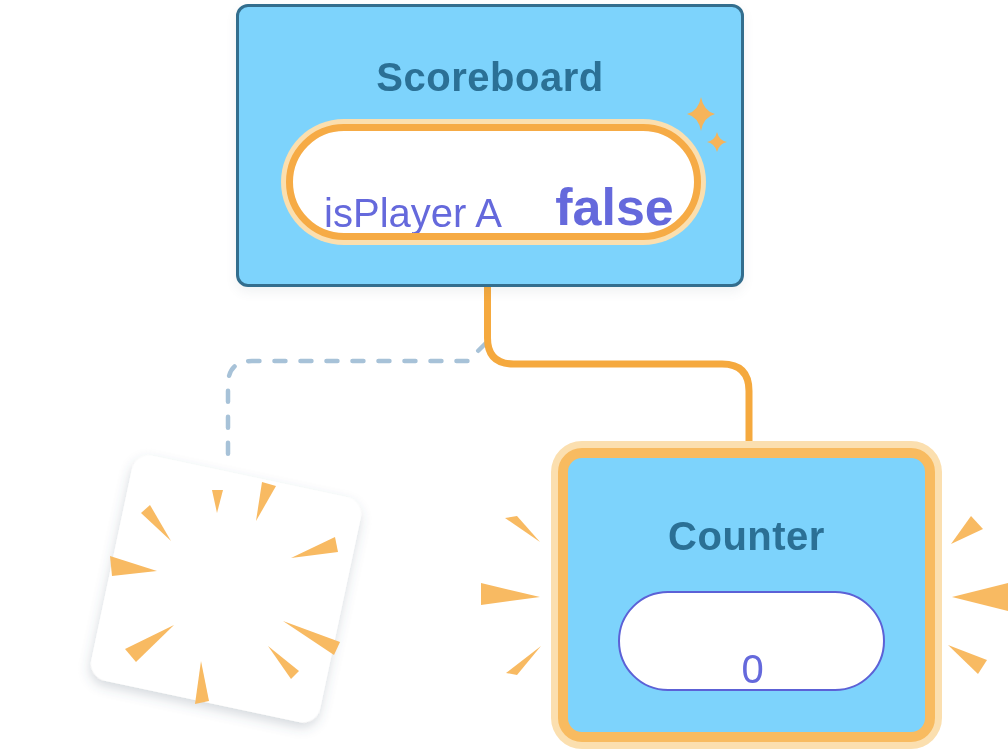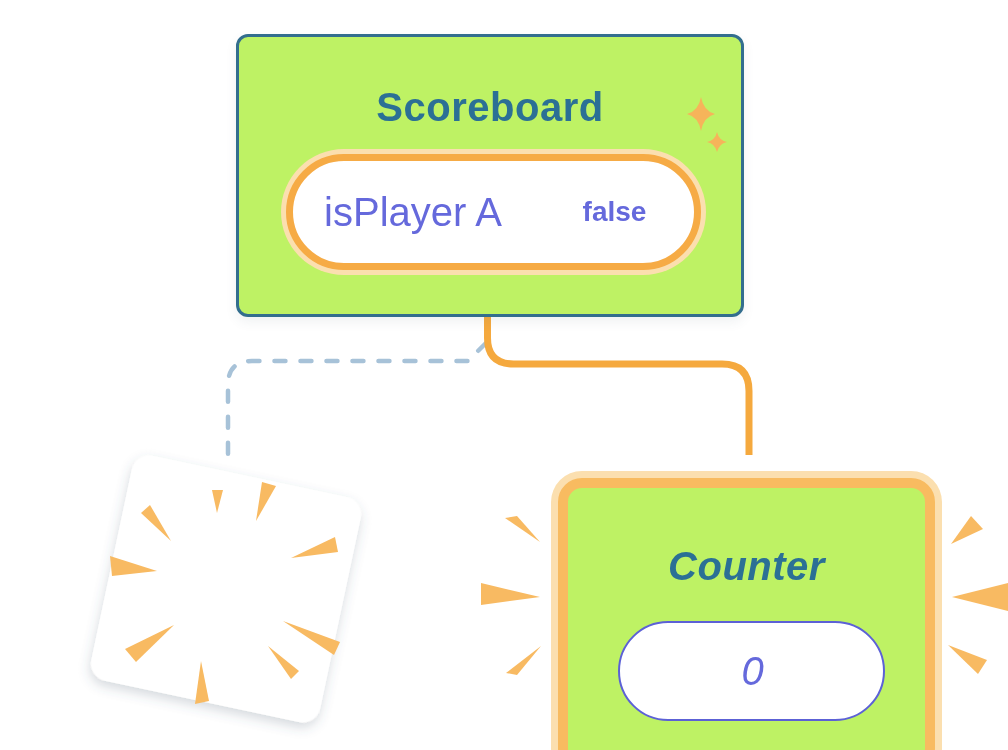--- a/index.html
+++ b/index.html
@@ -9,78 +9,76 @@
     height: 750px;
     background: #ffffff;
     overflow: hidden;
     font-family: "Liberation Sans", sans-serif;
   }
   .layer { position: absolute; left: 0; top: 0; }
   .deco { pointer-events: none; }
 
   .card {
     position: absolute;
-    background: #bef264;
+    background: #7dd3fc;
     box-sizing: border-box;
-    margin-top: 30px;
   }
   .scoreboard-card {
     left: 236px; top: 4px;
     width: 508px; height: 283px;
     border: 3px solid #336E8E;
     border-radius: 12px;
     box-shadow: 0 5px 12px rgba(61, 86, 106, 0.08);
     z-index: 2;
   }
   .counter-card {
     left: 558px; top: 448px;
     width: 377px; height: 294px;
     border: 10px solid #F8BB60;
     border-radius: 24px;
     box-shadow: 0 0 0 7px #FBDFAF;
     z-index: 2;
-    font-style: italic;
   }
   .card-title {
     position: absolute;
     left: 0; right: 0;
     text-align: center;
     color: #2B7095;
     font-weight: 700;
     letter-spacing: 0.5px;
     line-height: 1;
   }
   .scoreboard-card .card-title { top: 50px; font-size: 40px; }
   .counter-card  .card-title { top: 58px; font-size: 40px; }
 
   .pill {
     position: absolute;
     display: flex;
-    align-items: center;
+    align-items: flex-end;
     background: #ffffff;
     box-sizing: border-box;
     overflow: hidden;
   }
   .pill-key, .pill-value {
     display: flex;
     align-items: center;
     justify-content: center;
     color: #6569DC;
     line-height: 1;
   }
   .state-pill {
     left: 47px; top: 117px;
     width: 415px; height: 116px;
     border: 7px solid #F6AB45;
     border-radius: 58px;
     box-shadow: 0 0 0 5px #FBDFAF;
   }
   .state-pill .pill-key { width: 240px; font-size: 40px; }
   .state-pill .pill-divider { width: 2px; background: #F6AB45; }
-  .state-pill .pill-value { flex: 1; font-size: 28px; font-weight: 700; }
+  .state-pill .pill-value { flex: 1; font-size: 52px; font-weight: 700; }
 
   .count-pill {
     left: 50px; top: 133px;
     width: 267px; height: 100px;
     border: 2px solid #5C61D6;
     border-radius: 50px;
   }
   .count-pill .pill-key { width: 172px; font-size: 40px; }
   .count-pill .pill-divider { width: 2px; background: #5C61D6; }
   .count-pill .pill-value { flex: 1; font-size: 40px; }

